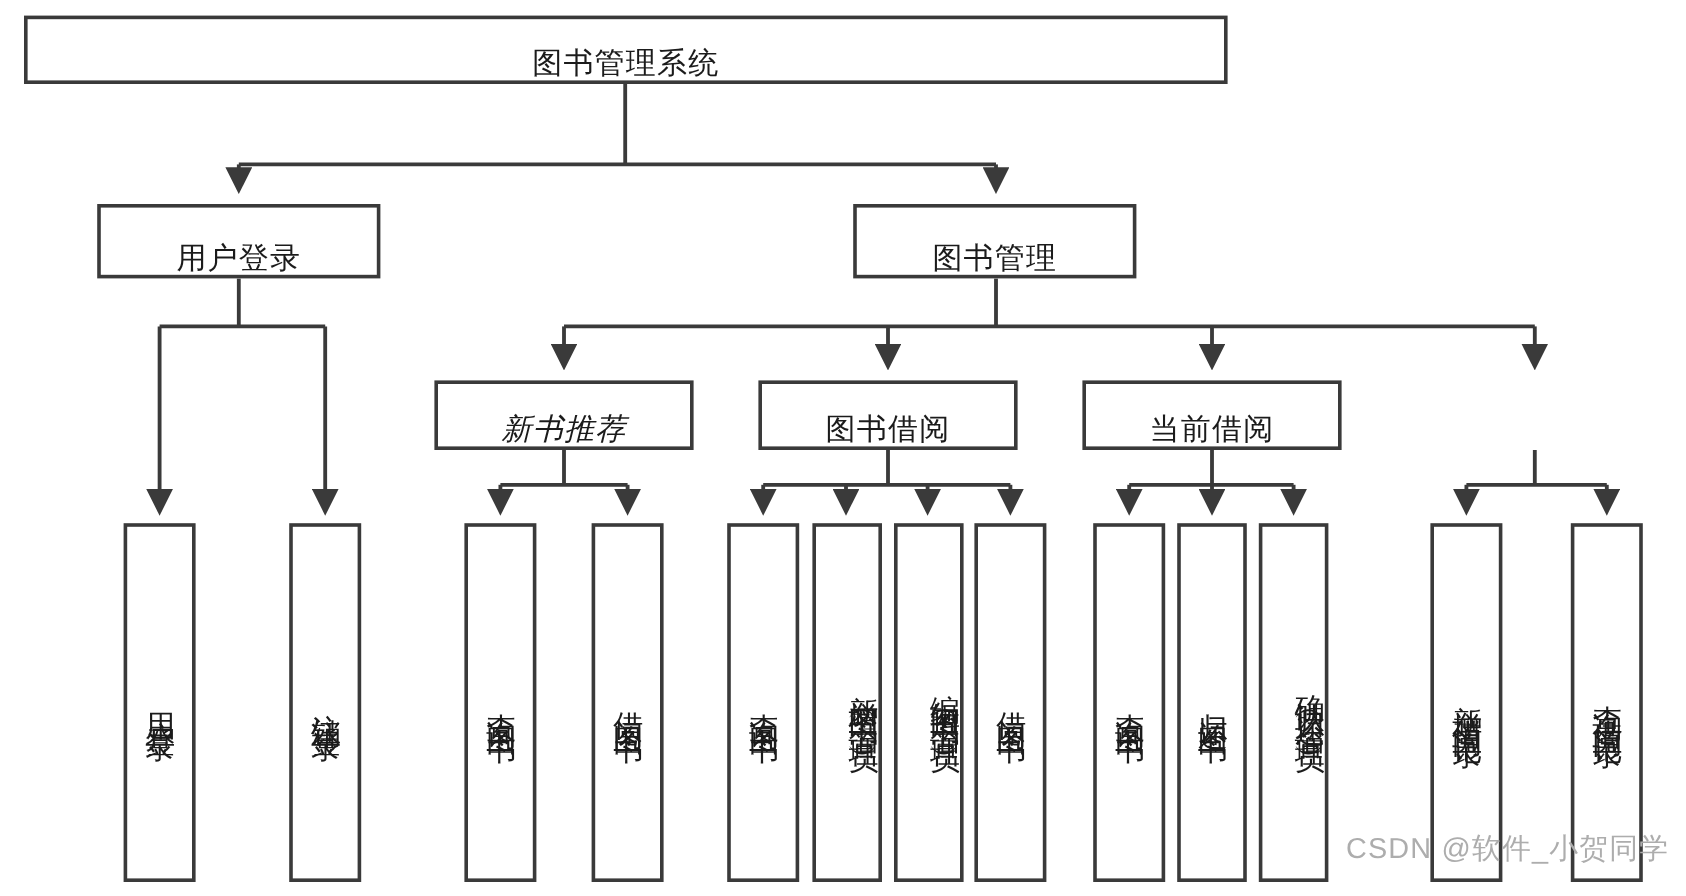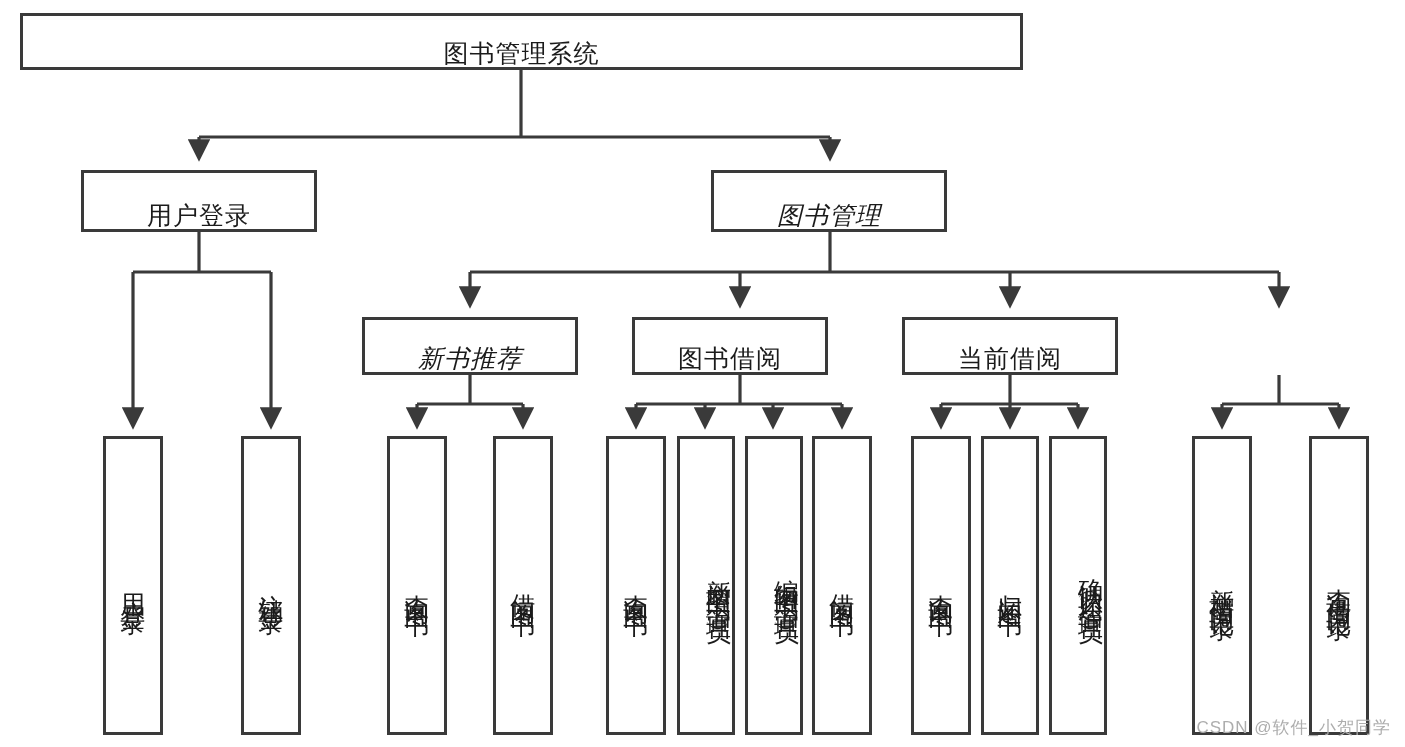--- a/index.html
+++ b/index.html
@@ -53,22 +53,22 @@
   }
   .node.vert.lead-mid {
     align-items: center;
   }
   .node.vert .vtext {
     display: block;
   }
   #watermark {
     position: absolute;
     right: 14px;
-    bottom: 8px;
-    font-size: 17px;
+    bottom: 24px;
+    font-size: 24px;
     color: #adadad;
     letter-spacing: 1px;
     white-space: nowrap;
   }
 </style>
 </head>
 <body>
 
 <div id="canvas">
 
@@ -123,28 +123,28 @@
     </g>
   </svg>
 
   <div class="node horiz" style="left:20px; top:13px; width:1003px; height:57px;">
     <span>图书管理系统</span>
   </div>
 
   <div class="node horiz" style="left:81px; top:170px; width:236px; height:62px;">
     <span>用户登录</span>
   </div>
-  <div class="node horiz" style="left:711px; top:170px; width:236px; height:62px;font-style:italic;">
+  <div class="node horiz" style="left:711px; top:170px; width:236px; height:62px;">
     <span>图书管理</span>
   </div>
 
   <div class="node horiz" style="left:362px; top:317px; width:216px; height:58px;font-style:italic;">
     <span>新书推荐</span>
   </div>
-  <div class="node horiz" style="left:632px; top:317px; width:196px; height:58px;">
+  <div class="node horiz" style="left:632px; top:317px; width:216px; height:58px;">
     <span>图书借阅</span>
   </div>
   <div class="node horiz" style="left:902px; top:317px; width:216px; height:58px;">
     <span>当前借阅</span>
   </div>
 
   <div class="node vert lead-mid" style="left:103px; top:436px; width:60px; height:299px;">
     <span class="vtext">用户登录</span>
   </div>
   <div class="node vert lead-mid" style="left:241px; top:436px; width:60px; height:299px;">

